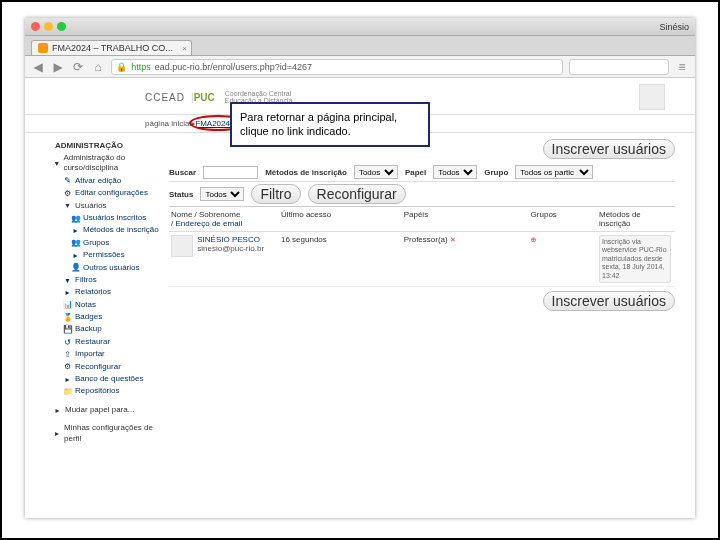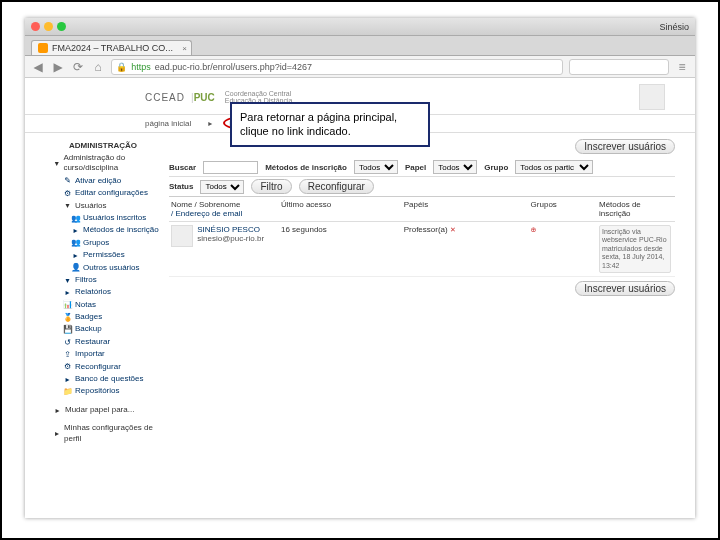--- a/index.html
+++ b/index.html
@@ -21,36 +21,36 @@
   .url-box { flex: 1; height: 16px; background: #fff; border: 1px solid #ccc; border-radius: 3px; display: flex; align-items: center; padding: 0 4px; font-size: 9px; color: #555; gap: 4px; }
   .url-box .lock { color: #5a5; }
   .search-box { width: 100px; height: 16px; background: #fff; border: 1px solid #ccc; border-radius: 3px; }
   .page { position: relative; padding: 4px 0 0 0; }
   .logo-row { display: flex; align-items: center; padding: 2px 30px 2px 120px; }
   .logo { font-size: 10px; color: #666; letter-spacing: 1px; margin-right: 6px; }
   .logo2 { font-size: 10px; color: #7a9e3e; font-weight: bold; }
   .subtitle { font-size: 7px; color: #888; margin-left: 10px; }
   .avatar { width: 26px; height: 26px; background: #eee; border: 1px solid #ddd; margin-left: auto; }
   .divider { border-bottom: 1px solid #ddd; margin: 2px 0; }
-  .breadcrumb { padding: 2px 0 2px 120px; font-size: 8px; color: #555; display: flex; align-items: flex-end; gap: 17px; }
+  .breadcrumb { padding: 2px 0 2px 120px; font-size: 8px; color: #555; display: flex; align-items: flex-end; gap: 0; }
   .breadcrumb .home { color: #555; }
   .breadcrumb .highlight { position: relative; display: inline-block; }
   .breadcrumb .highlight .ring { position: absolute; left: -6px; top: -4px; width: 58px; height: 16px; border: 2px solid #c00; border-radius: 50%; }
   .breadcrumb .link { color: #036; text-decoration: underline; }
   .content-row { display: flex; padding: 4px 20px 0 28px; gap: 8px; }
   .sidebar { width: 108px; font-size: 8px; color: #333; }
-  .sidebar h4 { font-size: 8px; font-weight: bold; color: #333; margin: 2px 16px; }
+  .sidebar h4 { font-size: 8px; font-weight: bold; color: #333; margin: 2px 2px; }
   .sidebar ul { list-style: none; }
   .sidebar li { padding: 1px 0 1px 10px; display: flex; align-items: center; gap: 3px; color: #036; line-height: 1.3; }
   .sidebar li.head { padding-left: 0; color: #333; font-weight: normal; }
   .sidebar .ic { display: inline-block; width: 9px; height: 9px; font-size: 8px; text-align: center; }
   .main { flex: 1; }
   .main h2 { font-size: 12px; font-weight: bold; color: #333; margin-bottom: 4px; }
   .enroll-btn-row { display: flex; justify-content: flex-end; margin-bottom: 4px; }
-  .btn { background: linear-gradient(#fafafa,#e5e5e5); border: 1px solid #bbb; border-radius: 10px; padding: 1px 8px; font-size: 10px; color: #333; text-align: right; }
+  .btn { background: linear-gradient(#fafafa,#e5e5e5); border: 1px solid #bbb; border-radius: 10px; padding: 1px 8px; font-size: 14px; color: #333; text-align: right; }
   .filter-row { display: flex; align-items: center; gap: 7px; font-size: 8px; color: #333; padding: 2px 0; border-bottom: 1px solid #ddd; flex-wrap: wrap; }
   .filter-row label { font-weight: bold; }
   .filter-row input[type=text] { width: 55px; height: 13px; border: 1px solid #bbb; font-size: 8px; }
   .filter-row select { height: 14px; font-size: 8px; border: 1px solid #bbb; background: #f5f5f5; }
   .table { width: 100%; font-size: 8px; border-collapse: collapse; }
   .table th { text-align: left; font-weight: normal; padding: 3px 2px; border-bottom: 1px solid #ddd; color: #333; vertical-align: top; }
   .table td { padding: 3px 2px; vertical-align: top; color: #333; border-bottom: 1px solid #eee; }
   .uavatar { width: 22px; height: 22px; background: #eee; border: 1px solid #ddd; display: inline-block; vertical-align: top; }
   .uinfo { display: inline-block; vertical-align: top; margin-left: 2px; }
   .role-i { color: #c33; font-size: 7px; }

